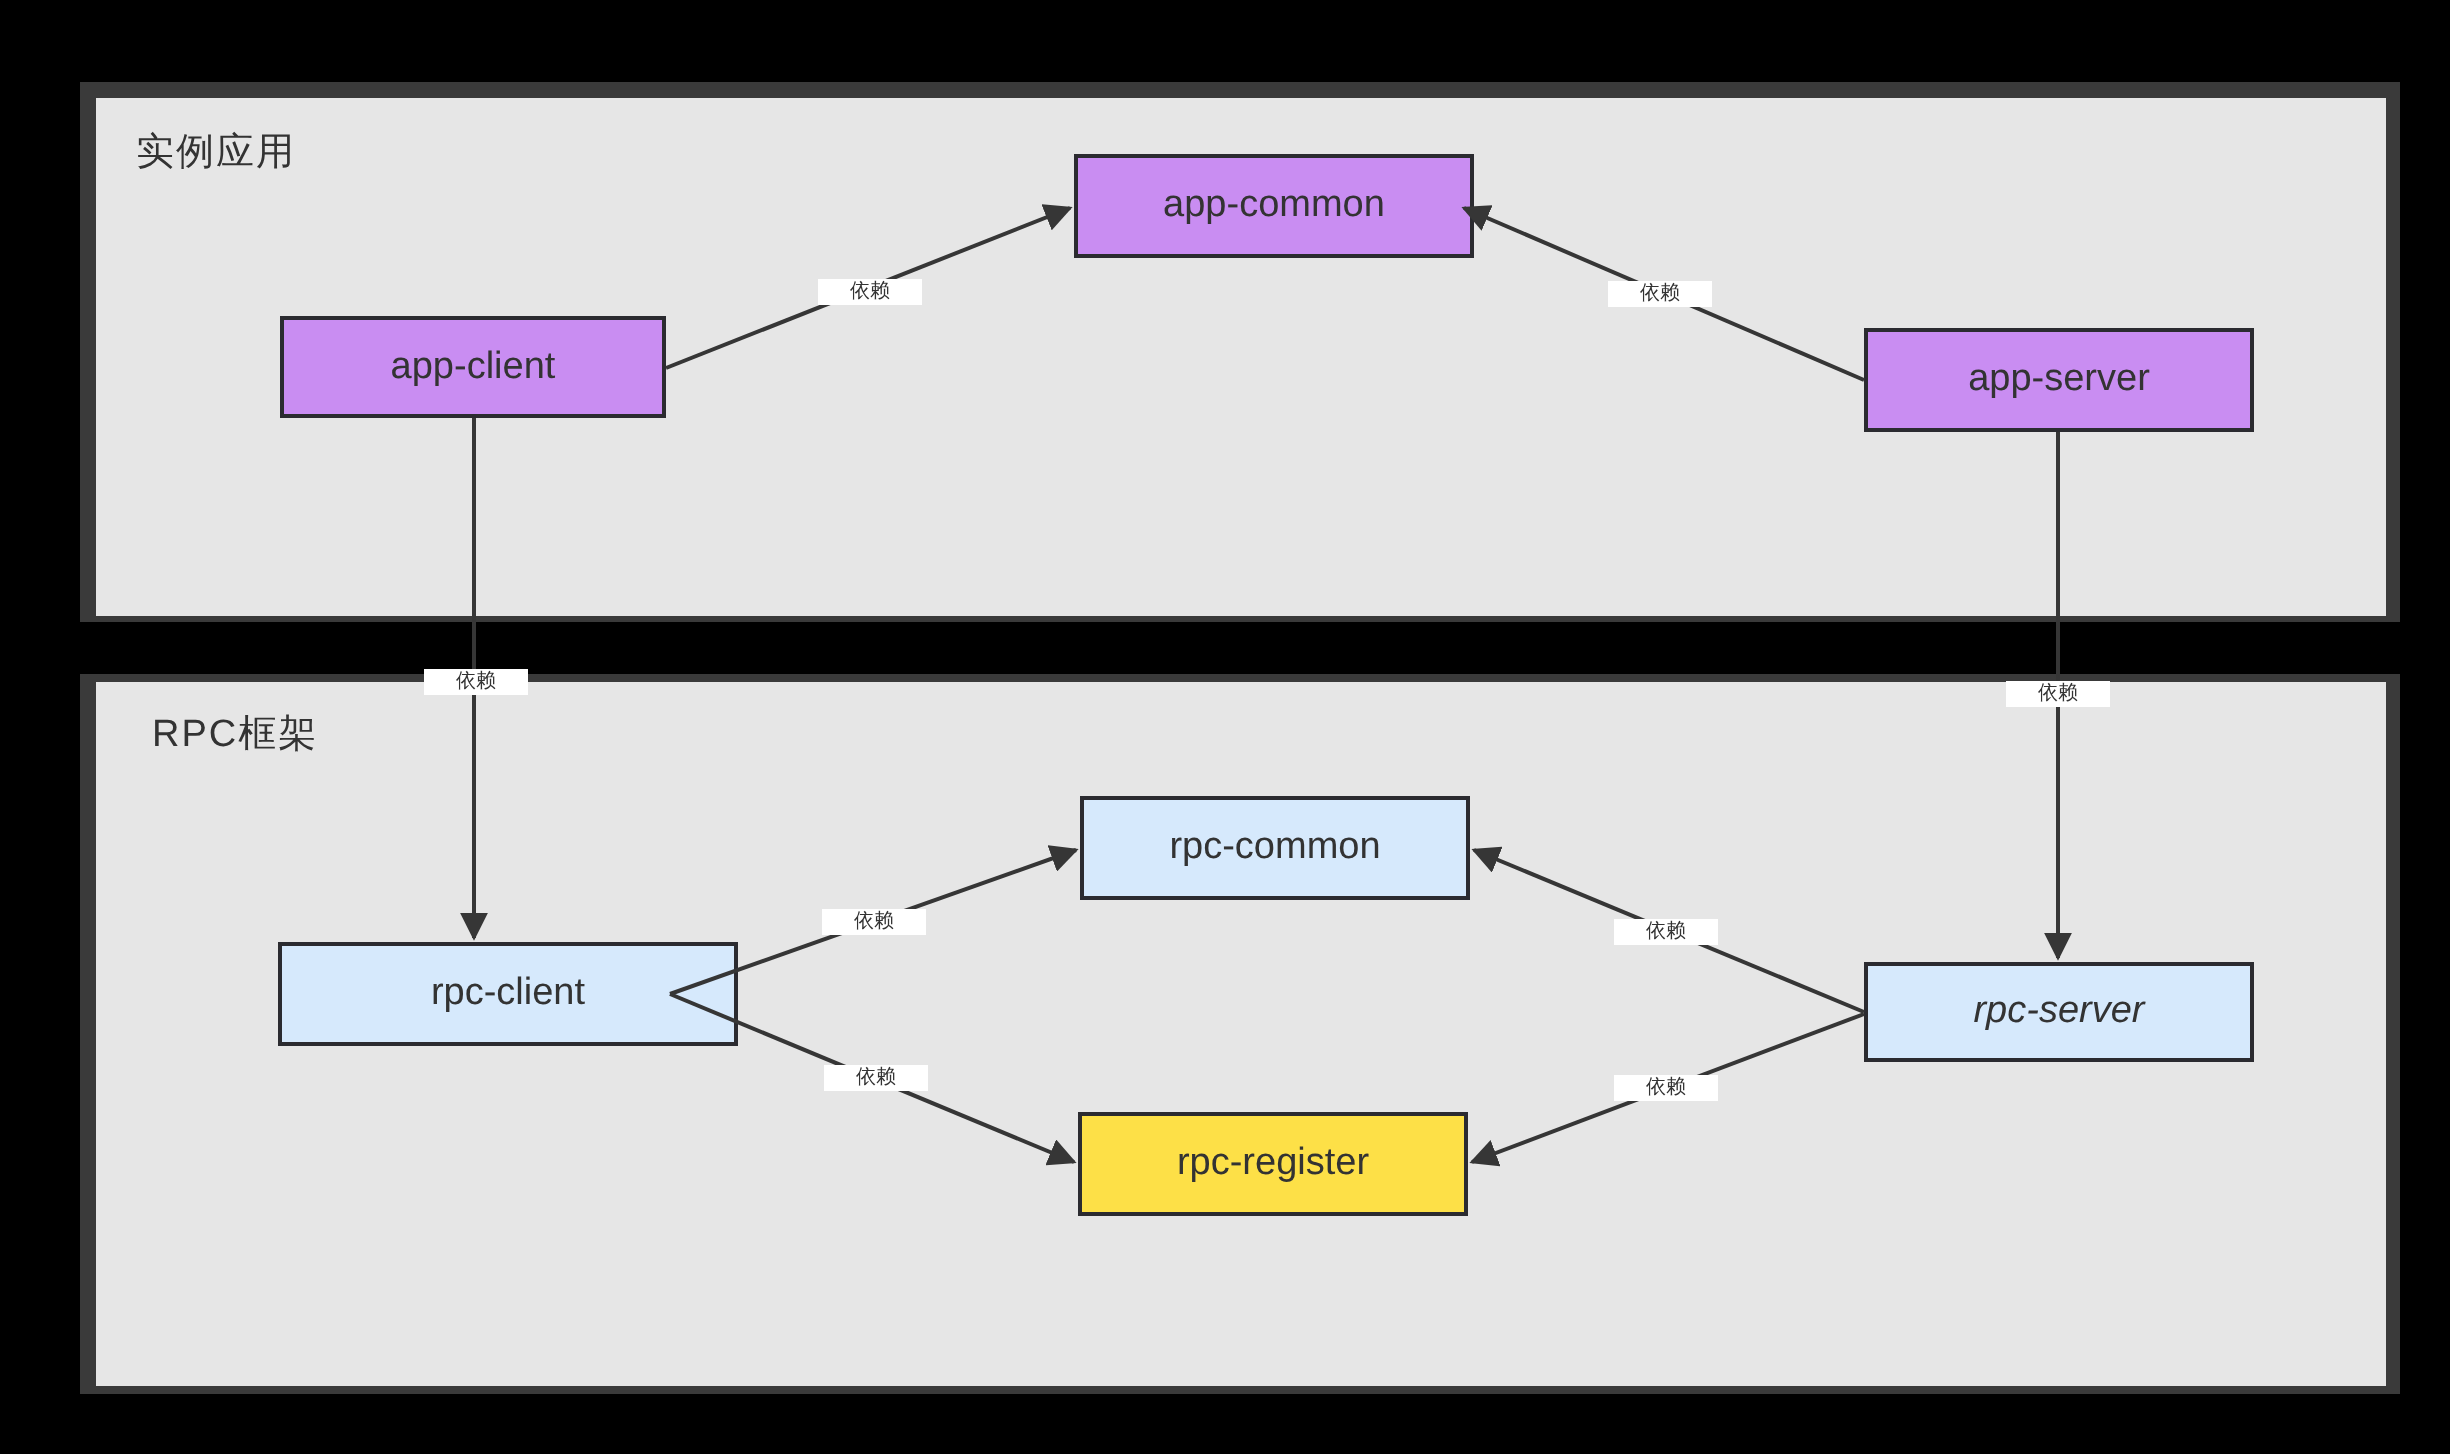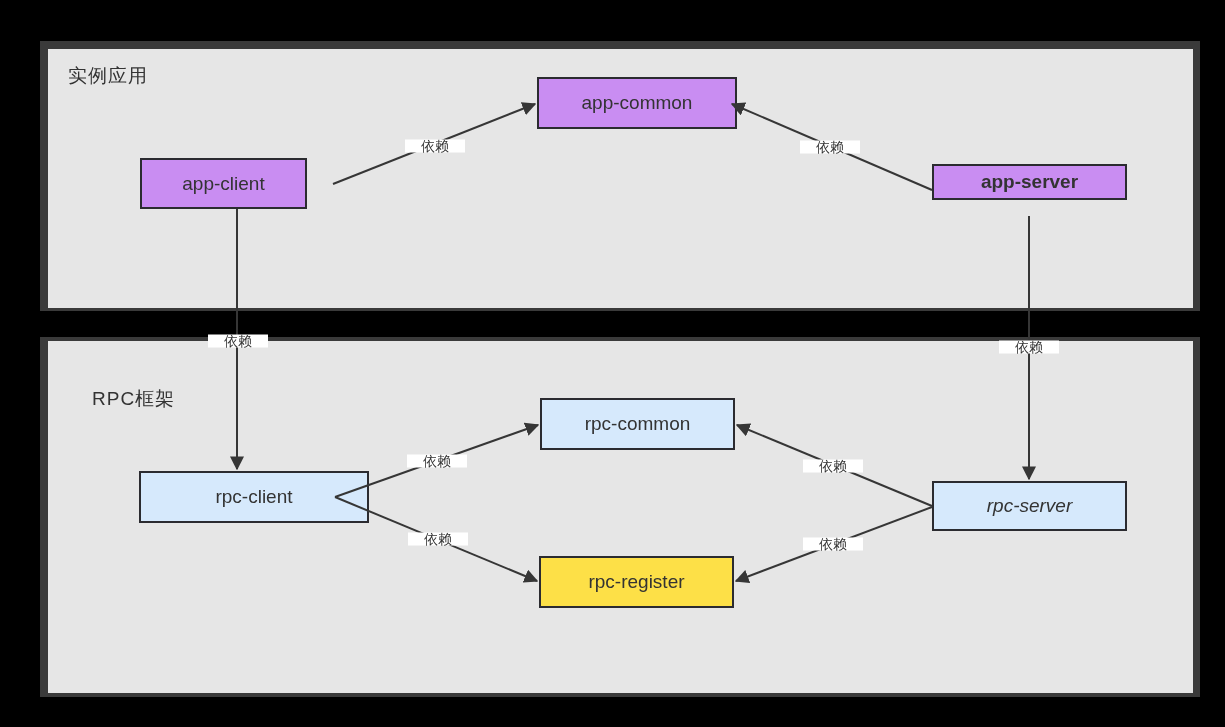--- a/index.html
+++ b/index.html
@@ -26,21 +26,21 @@
 
   .panel-title {
     position: absolute;
     margin: 0;
     font-size: 19px;
     font-weight: 400;
     color: #333;
     letter-spacing: 1px;
   }
   #panel-app .panel-title { left: 20px; top: 14px; }
-  #panel-rpc .panel-title { left: 44px; top: 13px; margin-top: 32px; }
+  #panel-rpc .panel-title { left: 28px; top: 13px; }
 
   .node {
     position: absolute;
     box-sizing: border-box;
     border: 2px solid #2b2b30;
     color: #333;
     font-size: 19px;
     display: flex;
     align-items: center;
     justify-content: center;
@@ -53,21 +53,21 @@
     width: 1225px; height: 727px;
     z-index: 3;
     pointer-events: none;
   }
 
   .edge-label {
     position: absolute;
     transform: translate(-50%, -50%);
     background: #fff;
     color: #333;
-    font-size: 14px;
+    font-size: 10px;
     line-height: 13px;
     padding: 0 16px;
     z-index: 4;
     white-space: nowrap;
   }
 </style>
 </head>
 <body>
 
 <div id="stage">
@@ -97,20 +97,20 @@
     </svg>
 
 <div class="edge-label" style="left: 435px; top: 146px; background: rgb(255, 255, 255);">依赖</div>
     <div class="edge-label" style="left: 830px; top: 147px; background: rgb(255, 255, 255);">依赖</div>
     <div class="edge-label" style="left: 238px; top: 341px; background: rgb(255, 255, 255);">依赖</div>
     <div class="edge-label" style="left: 1029px; top: 347px; background: rgb(255, 255, 255);">依赖</div>
     <div class="edge-label" style="left: 437px; top: 461px; background: rgb(255, 255, 255);">依赖</div>
     <div class="edge-label" style="left: 438px; top: 539px; background: rgb(255, 255, 255);">依赖</div>
     <div class="edge-label" style="left: 833px; top: 466px; background: rgb(255, 255, 255);">依赖</div>
     <div class="edge-label" style="left: 833px; top: 544px; background: rgb(255, 255, 255);">依赖</div>
-    <div class="node" style="left: 140px; top: 158px; width: 167px; height: 51px; background: rgb(201, 141, 242); border-color: rgb(43, 43, 48); color: rgb(51, 51, 51);">app-client</div>
+    <div class="node" style="left: 140px; top: 158px; width: 193px; height: 51px; background: rgb(201, 141, 242); border-color: rgb(43, 43, 48); color: rgb(51, 51, 51);">app-client</div>
     <div class="node" style="left: 537px; top: 77px; width: 200px; height: 52px; background: rgb(201, 141, 242); border-color: rgb(43, 43, 48); color: rgb(51, 51, 51);">app-common</div>
-    <div class="node" style="left: 932px; top: 164px; width: 195px; height: 36px; background: rgb(201, 141, 242); border-color: rgb(43, 43, 48); color: rgb(51, 51, 51); font-weight: bold;">app-server</div>
+    <div class="node" style="left: 932px; top: 164px; width: 195px; height: 52px; background: rgb(201, 141, 242); border-color: rgb(43, 43, 48); color: rgb(51, 51, 51);">app-server</div>
     <div class="node" style="left: 139px; top: 471px; width: 230px; height: 52px; background: rgb(214, 233, 252); border-color: rgb(43, 43, 48); color: rgb(51, 51, 51);">rpc-client</div>
     <div class="node" style="left: 540px; top: 398px; width: 195px; height: 52px; background: rgb(214, 233, 252); border-color: rgb(43, 43, 48); color: rgb(51, 51, 51);">rpc-common</div>
     <div class="node" style="left: 932px; top: 481px; width: 195px; height: 50px; background: rgb(214, 233, 252); border-color: rgb(43, 43, 48); color: rgb(51, 51, 51); font-style: italic;">rpc-server</div>
     <div class="node" style="left: 539px; top: 556px; width: 195px; height: 52px; background: #fde047; border-color: rgb(43, 43, 48); color: rgb(51, 51, 51);">rpc-register</div>
   </div>
 
 </body></html>

